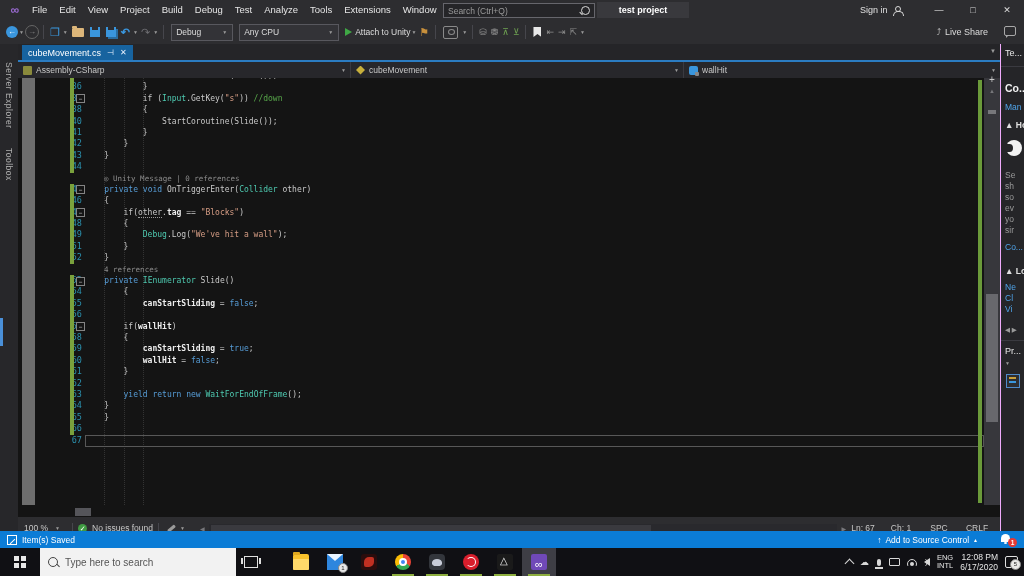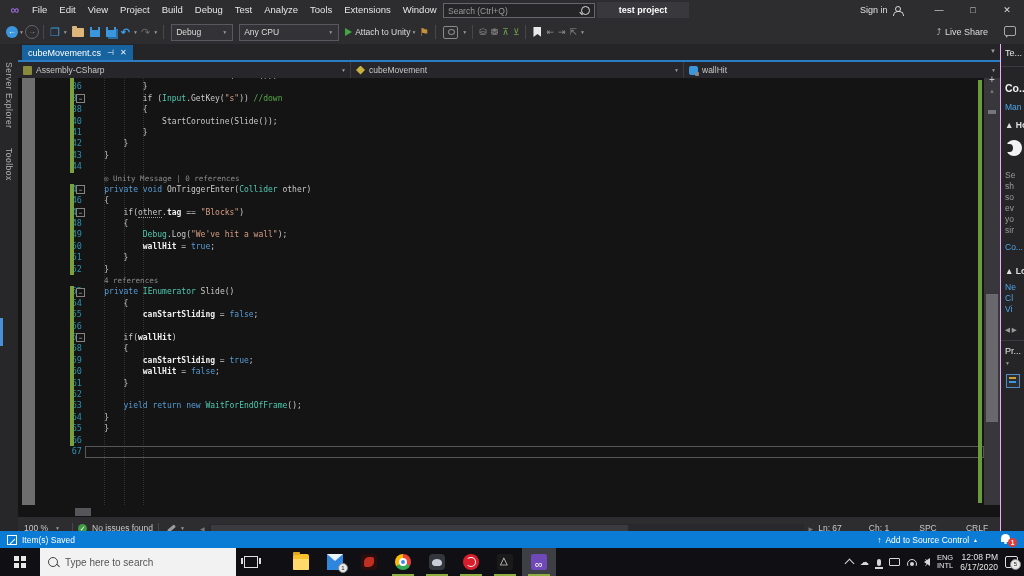--- a/index.html
+++ b/index.html
@@ -95,21 +95,21 @@
   .hthumb{left:75px;top:508px;width:16px;height:8px;background:#55555A;}
   
   .estatus{left:18px;top:517px;width:982px;height:22px;background:#2D2D30;display:flex;align-items:center;font-size:8.5px;color:#C8C8C8;}
   .zoombox{display:flex;align-items:center;gap:6px;padding:0 6px;}
   .esep{width:1px;height:10px;background:#46464C;margin:0 5px;}
   .okcirc{width:9px;height:9px;border-radius:50%;background:#3F9B42;color:#fff;font-size:7px;line-height:9px;text-align:center;}
   .broom{width:9px;height:3px;background:#9A9A9A;transform:rotate(-40deg);border-radius:1px;margin:0 3px;}
   .harrow{font-size:6px;color:#77777B;}
   .htrack{flex:1;height:8px;margin:0 4px;background:#29292D;position:relative;}
   .htrack::after{content:"";position:absolute;left:2px;top:1px;width:70%;height:6px;background:#3A3A3F;}
-  .lnstats{display:flex;gap:15px;margin-right:6px;}
+  .lnstats{display:flex;gap:4px;margin-right:6px;}
   .lnstats span{width:34px;text-align:center;}
   
   .bluebar{left:0;top:531px;width:1024px;height:17px;background:#0B7CD6;color:#FFF;display:flex;align-items:center;font-size:8.5px;}
   .savedic{width:8px;height:8px;border:1px solid #fff;margin:0 5px 0 7px;position:relative;}
   .savedic::after{content:"";position:absolute;left:1px;top:5px;width:7px;height:1px;background:#fff;transform:rotate(-45deg);}
   .sctrl{position:absolute;right:46px;display:flex;align-items:center;gap:4px;}
   .bell{position:absolute;right:14px;top:3px;width:9px;height:8px;background:#fff;border-radius:5px 5px 0 0;}
   .bell::after{content:"";position:absolute;left:3px;bottom:-2px;width:3px;height:2px;background:#fff;border-radius:50%;}
   .bbadge{position:absolute;right:7px;top:7px;width:9px;height:9px;border-radius:50%;background:#E53935;color:#fff;
           font-size:6.5px;line-height:9px;text-align:center;font-weight:bold;}
@@ -375,25 +375,20 @@
           <span class="ln">48</span>
           <span class="chg"></span>
           <pre class="ct"><span class="s-p">        {</span></pre>
         </div>
         <div class="cl">
           <span class="ln">49</span>
           <span class="chg"></span>
           <pre class="ct"><span class="s-p">            </span><span class="s-t">Debug</span><span class="s-p">.Log(</span><span class="s-s">"We've hit a wall"</span><span class="s-p">);</span></pre>
         </div>
         <div class="cl">
-          <span class="ln">50</span>
-          <span class="chg"></span>
-          <pre class="ct"><span class="s-p">            </span><span class="s-f">wallHit</span><span class="s-p"> = </span><span class="s-k">true</span><span class="s-p">;</span></pre>
-        </div>
-        <div class="cl">
           <span class="ln">51</span>
           <span class="chg"></span>
           <pre class="ct"><span class="s-p">        }</span></pre>
         </div>
         <div class="cl">
           <span class="ln">52</span>
           <span class="chg"></span>
           <pre class="ct"><span class="s-p">    }</span></pre>
         </div>
         <div class="cl">

